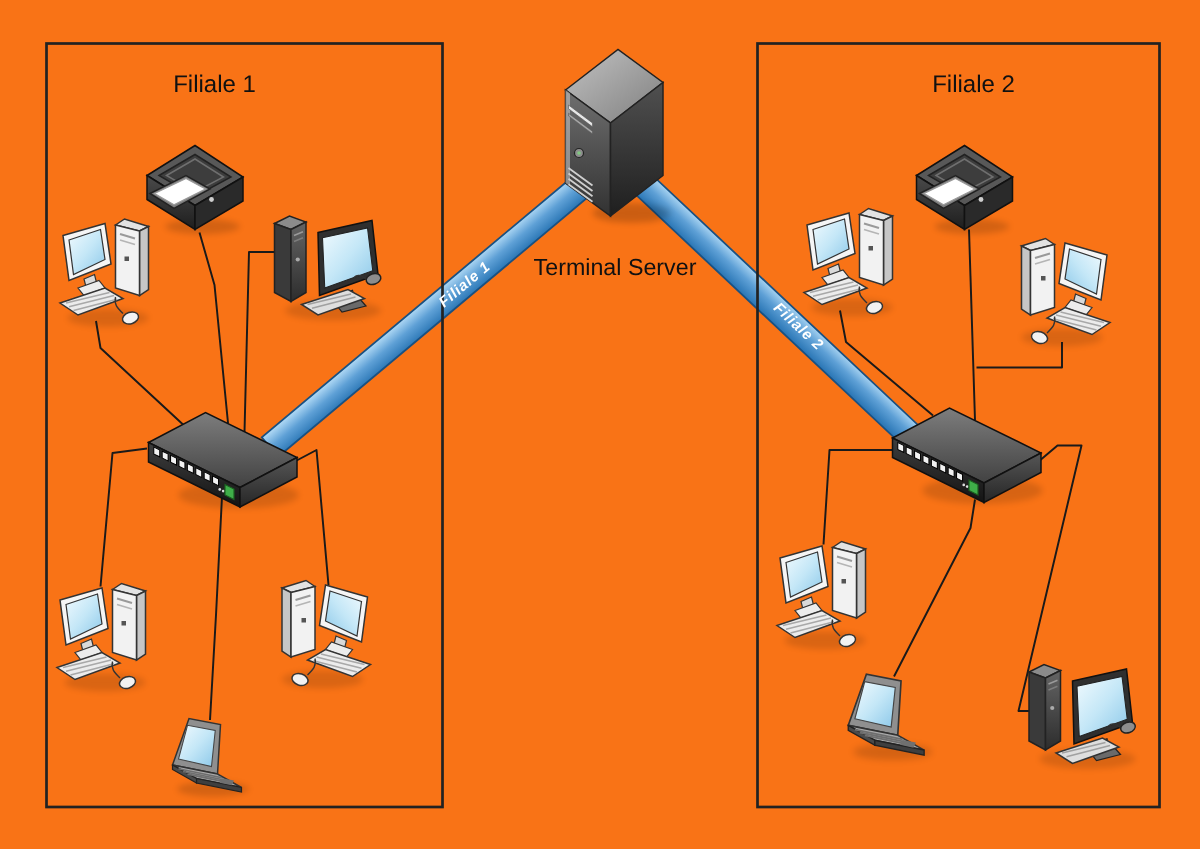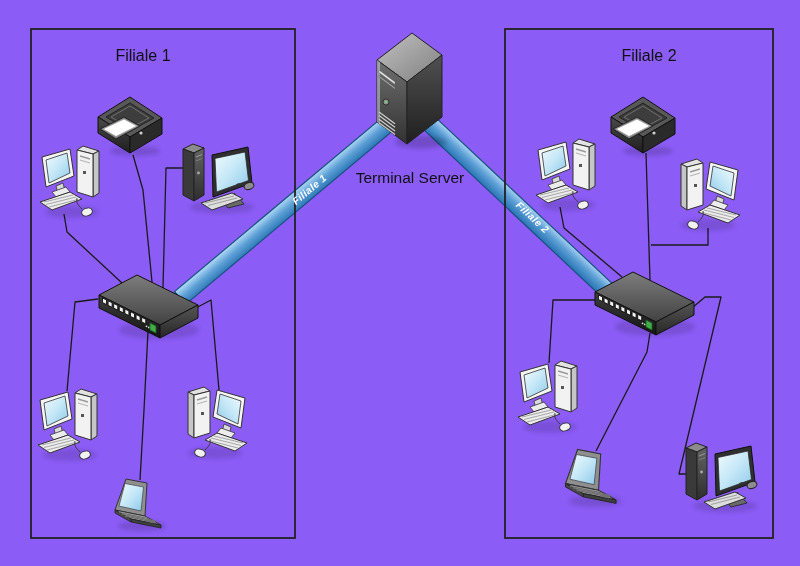--- a/index.html
+++ b/index.html
@@ -1,16 +1,16 @@
 <!DOCTYPE html>
 <html><head>
 <meta charset="utf-8">
 <style>
   html,body{margin:0;padding:0;background:#ffffff;}
-  .stage{position:relative;width:800px;height:566px;background:#8b5cf6;overflow:hidden;}
+  .stage{position:relative;width:800px;height:566px;background:#f97316;overflow:hidden;}
   svg{display:block;}
   text{font-family:"Liberation Sans", sans-serif;}
   .box-title{font-size:16px;fill:#111;}
   .server-title{font-size:15.5px;fill:#111;}
   .band-label{font-size:10px;font-weight:bold;font-style:italic;fill:#ffffff;letter-spacing:.5px;}
 </style>
 </head>
 <body>
 
 <div class="stage">

